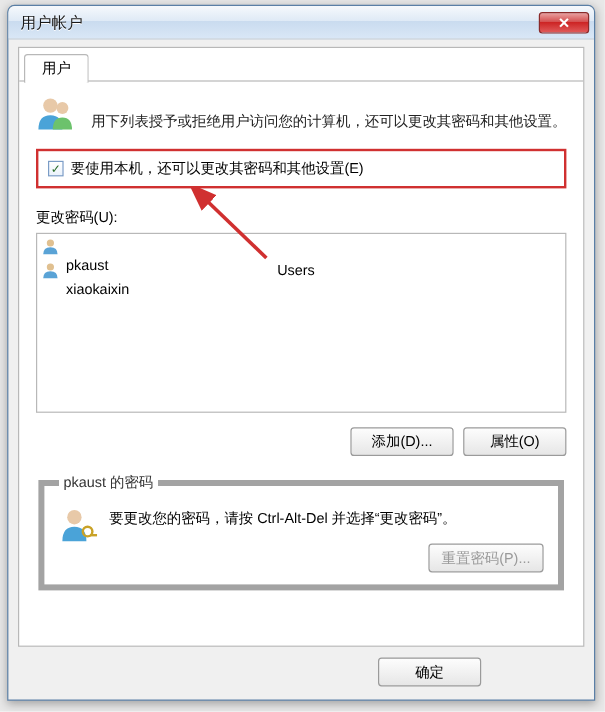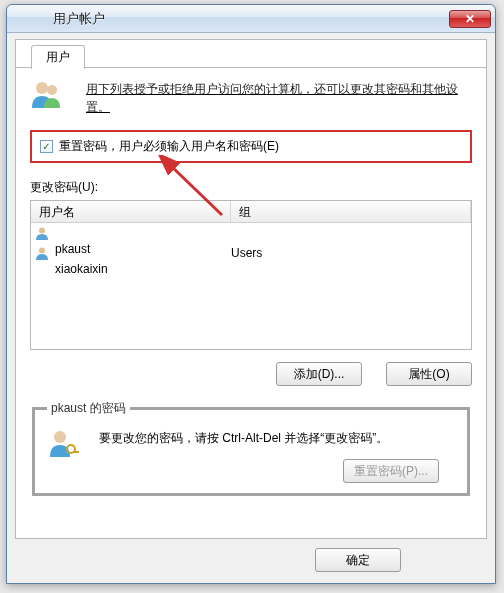--- a/index.html
+++ b/index.html
@@ -29,21 +29,20 @@
     border-radius: 6px 6px 0 0;
     display: flex;
     align-items: center;
     padding: 0 4px 0 10px;
   }
   .titlebar .title {
     flex: 1;
     color: #1a1a1a;
     font-size: 13px;
     text-shadow: 0 1px 0 #fff;
-    margin-left: 36px;
   }
   .close-btn {
     width: 42px; height: 18px;
     background: linear-gradient(#e9a0a0,#d45050 45%,#c22 46%,#e05a5a);
     border: 1px solid #8a2a2a;
     border-radius: 3px;
     display: flex; align-items: center; justify-content: center;
     color: #fff;
     font-weight: bold;
     cursor: pointer;
@@ -63,35 +62,33 @@
   }
   .tab {
     padding: 3px 14px 0 14px;
     border: 1px solid #b8b8b8;
     border-bottom: none;
     margin-right: -1px;
     background: #f0f0f0;
     border-radius: 3px 3px 0 0;
     cursor: pointer;
     height: 23px;
-    margin-left: 11px;
   }
   .tab.active {
     background: #fff;
     position: relative;
     top: 1px;
     height: 24px;
   }
   .panel { padding: 10px 14px 14px 14px; }
   .intro {
     display: flex;
-    align-items: flex-start;
-    gap: 24px;
+    align-items: flex-end;
+    gap: 14px;
     margin-bottom: 14px;
-    text-decoration: underline;
   }
   .intro .text { flex: 1; line-height: 1.5; padding-top: 2px; color: #222; }
   .user-icon {
     width: 32px; height: 32px;
     flex: 0 0 32px;
   }
   .user-icon svg, .small-user-icon svg { display: block; }
   .highlight-box {
     border: 2px solid #d03030;
     padding: 6px 8px;
@@ -133,45 +130,45 @@
     align-items: center;
     height: 20px;
     padding: 0 4px;
   }
   .row .ricon { width: 18px; display: flex; align-items: center; }
   .row .rname { width: 178px; padding-left: 2px; margin-top: 32px; }
   .row .rgroup { flex: 1; }
   .btn-row {
     display: flex;
     justify-content: flex-end;
-    gap: 24px;
+    gap: 8px;
     margin-top: 12px;
   }
   .btn {
     min-width: 86px;
     height: 24px;
     padding: 0 10px;
     background: linear-gradient(#fdfdfd,#e6e6e6);
     border: 1px solid #9a9a9a;
     border-radius: 3px;
     cursor: pointer;
     display: inline-flex;
     align-items: center; justify-content: center;
   }
   .btn.disabled {
     color: #9a9a9a;
     cursor: default;
   }
   fieldset.pw {
-    border: 3px solid #a3a3a3;
+    border: 5px solid #a3a3a3;
     margin-top: 14px;
-    padding: 10px 28px 10px 12px;
+    padding: 10px 12px 10px 12px;
   }
   fieldset.pw legend { padding: 0 4px; color: #333; }
-  .pw-inner { display: flex; gap: 20px; align-items: flex-start; }
+  .pw-inner { display: flex; gap: 10px; align-items: flex-start; }
   .pw-inner .text { flex: 1; line-height: 1.5; padding-top: 2px; }
   .pw-btn-row { display: flex; justify-content: flex-end; }
   .dlg-buttons {
     position: absolute;
     bottom: 8px; left: 0; right: 8px;
     height: 30px;
     display: flex;
     justify-content: flex-end;
     align-items: center;
     gap: 10px;
@@ -215,30 +212,26 @@
             <path d="M14 30 Q14 20 22 20 Q30 20 30 30 Z" fill="#6cc26c"></path>
           </svg>
         </div>
         <div class="text">用下列表授予或拒绝用户访问您的计算机，还可以更改其密码和其他设置。</div>
       </div>
 
       <div class="highlight-box">
         <span class="cb">
           <span>✓</span>
         </span>
-        <span>重置密码，用户必须输入用户名和密码(E)</span>
+        <span>要使用本机，还可以更改其密码和其他设置(E)</span>
       </div>
 
       <div class="section-label">更改密码(U):</div>
 
       <div class="list">
-        <div class="list-header">
-          <div class="col col-name">用户名</div>
-          <div class="col col-group">组</div>
-        </div>
         <div class="list-body">
           <div class="row">
             <span class="ricon small-user-icon">
               <svg viewBox="0 0 14 14" width="14" height="14">
                   <circle cx="7" cy="4.5" r="3" fill="#e0c090"></circle>
                   <path d="M1 14 Q1 8 7 8 Q13 8 13 14 Z" fill="#5aa3d6"></path>
                 </svg>
             </span>
             <span class="rname">pkaust</span>
           </div>

